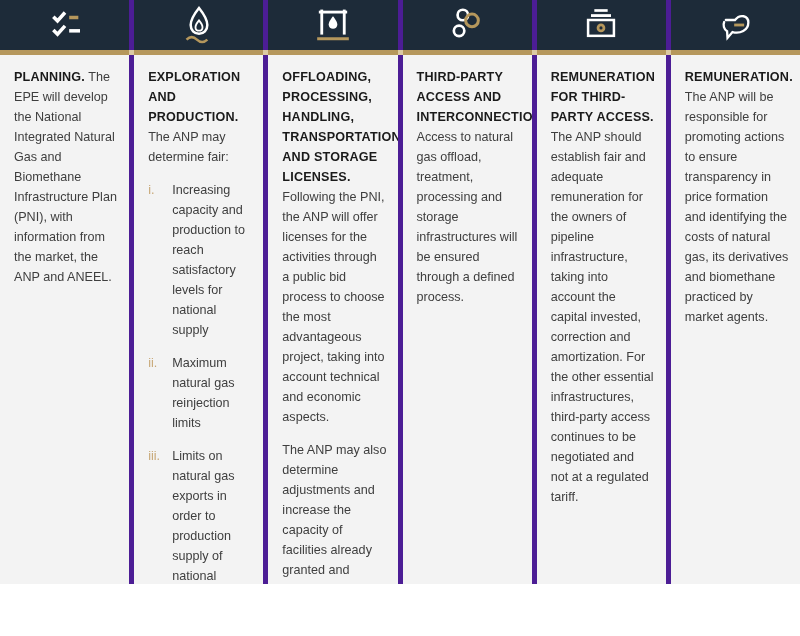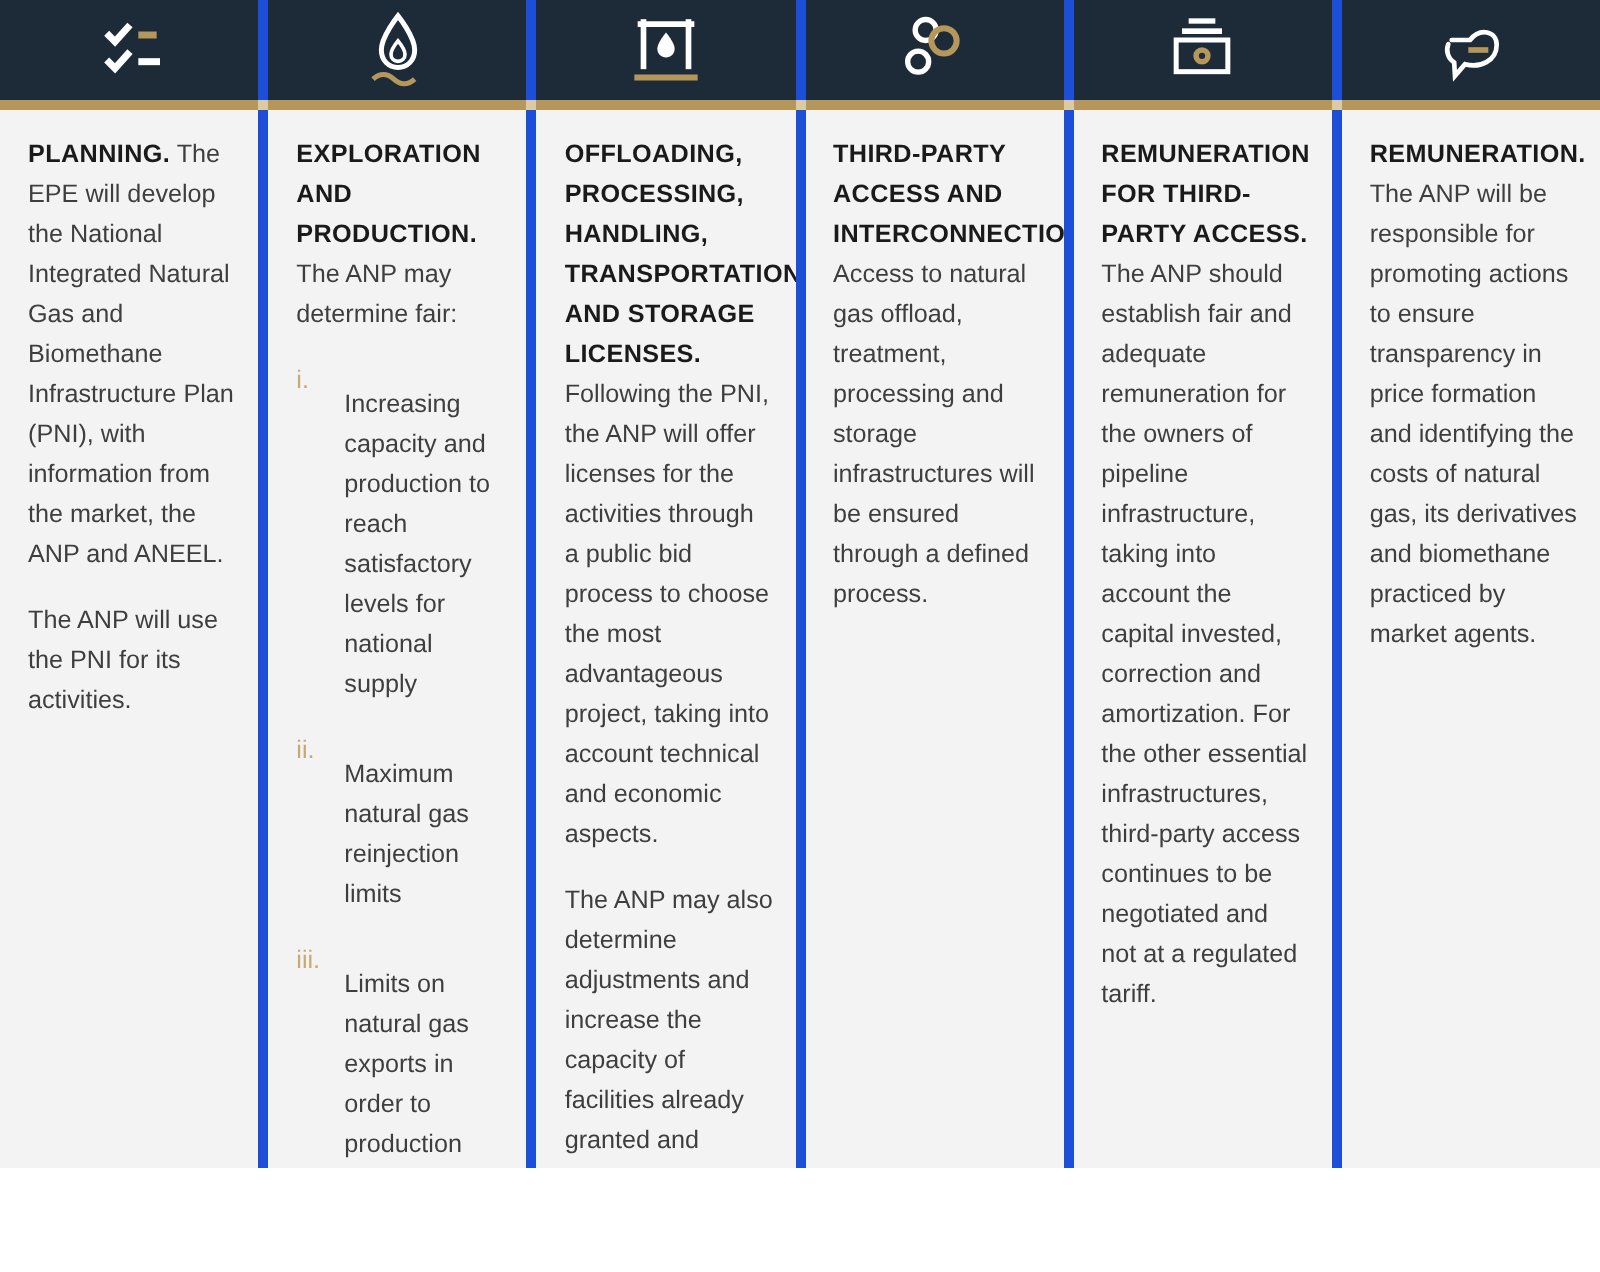--- a/index.html
+++ b/index.html
@@ -1,21 +1,21 @@
 <!DOCTYPE html>
 <html><head>
 <meta charset="utf-8">
 <style>
   html, body { margin: 0; padding: 0; background: #ffffff; }
   body {
     width: 800px; height: 636px;
     font-family: "Liberation Sans", "DejaVu Sans", sans-serif;
     -webkit-font-smoothing: antialiased;
   }
-  .board { position: relative; width: 800px; height: 584px; background: #1d4ed8; overflow: hidden; }
+  .board { position: relative; width: 800px; height: 584px; background: #4c1d95; overflow: hidden; }
 
   
   .gold-strip { position: absolute; top: 50px; left: 0; width: 100%; height: 5px; background: #dccaa4; }
 
   .grid {
     position: relative;
     display: grid;
     grid-template-columns: repeat(6, 1fr);
     column-gap: 5px;
     height: 632px;
@@ -35,41 +35,40 @@
     font-size: 12.6px;
     line-height: 20px;
     color: #3e3e3e;
     overflow: hidden;
   }
   .para { margin: 0 0 13px 0; }
   .lead { font-weight: bold; color: #1a1a1a; letter-spacing: 0.2px; }
   .rlist { margin-top: 2px; }
   .list-item { display: flex; margin: 0 0 13px 0; }
   .numeral { flex: 0 0 24px; color: #c8a877; }
-  .item-text { flex: 1 1 auto; min-width: 0; margin-top: 12px; }
+  .item-text { flex: 1 1 auto; min-width: 0; }
 </style>
 </head>
 <body>
 
 <div class="board">
   <div class="gold-strip"></div>
   <div class="grid" id="grid">
       <section class="col">
         <header class="col-header">
           <span class="icon"><svg viewBox="0 0 48 48" width="40" height="40">
       <path d="M10 14 L15 19 L24 9" fill="none" stroke="#ffffff" stroke-width="4.2"></path>
       <path d="M10 30 L15 35 L24 25" fill="none" stroke="#ffffff" stroke-width="4.2"></path>
       <line x1="29" y1="15" x2="40" y2="15" stroke="#b5975c" stroke-width="4.2"></line>
       <line x1="29" y1="31" x2="42" y2="31" stroke="#ffffff" stroke-width="4.2"></line>
     </svg></span>
         </header>
         <div class="col-divider"></div>
         <div class="col-body">
           <p class="para"><span class="lead">PLANNING.</span> <span class="ptext">The EPE will develop the National Integrated Natural Gas and Biomethane Infrastructure Plan (PNI), with information from the market, the ANP and ANEEL.</span></p>
-          <p class="para"><span class="ptext">The ANP will use the PNI for its activities.</span></p>
         </div>
       </section>
       <section class="col">
         <header class="col-header">
           <span class="icon"><svg viewBox="0 0 48 48" width="40" height="40">
       <path d="M24 3.5 C24 3.5 14 16 14 24 C14 30.2 18.4 34.5 24 34.5 C29.6 34.5 34 30.2 34 24 C34 16 24 3.5 24 3.5 Z" fill="none" stroke="#ffffff" stroke-width="3"></path>
       <path d="M24 18.5 C24 18.5 19.8 23.6 19.8 26.6 C19.8 29.2 21.7 30.8 24 30.8 C26.3 30.8 28.2 29.2 28.2 26.6 C28.2 23.6 24 18.5 24 18.5 Z" fill="none" stroke="#ffffff" stroke-width="2.2"></path>
       <path d="M9 41.5 C13 37.8 17.5 37.8 21.5 41.5 C25.5 45.2 30 45.2 34 41.5" fill="none" stroke="#b5975c" stroke-width="3"></path>
     </svg></span>
         </header>

